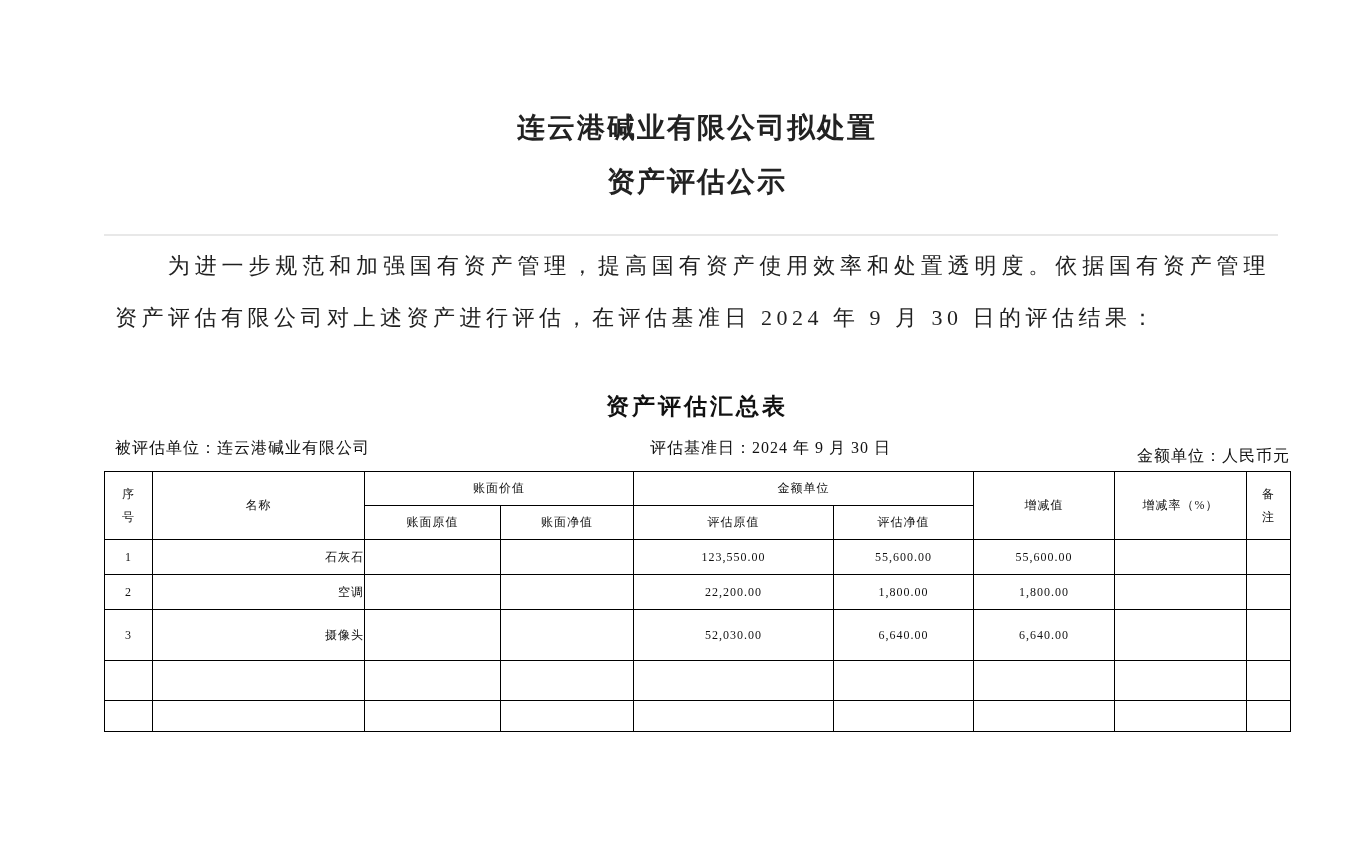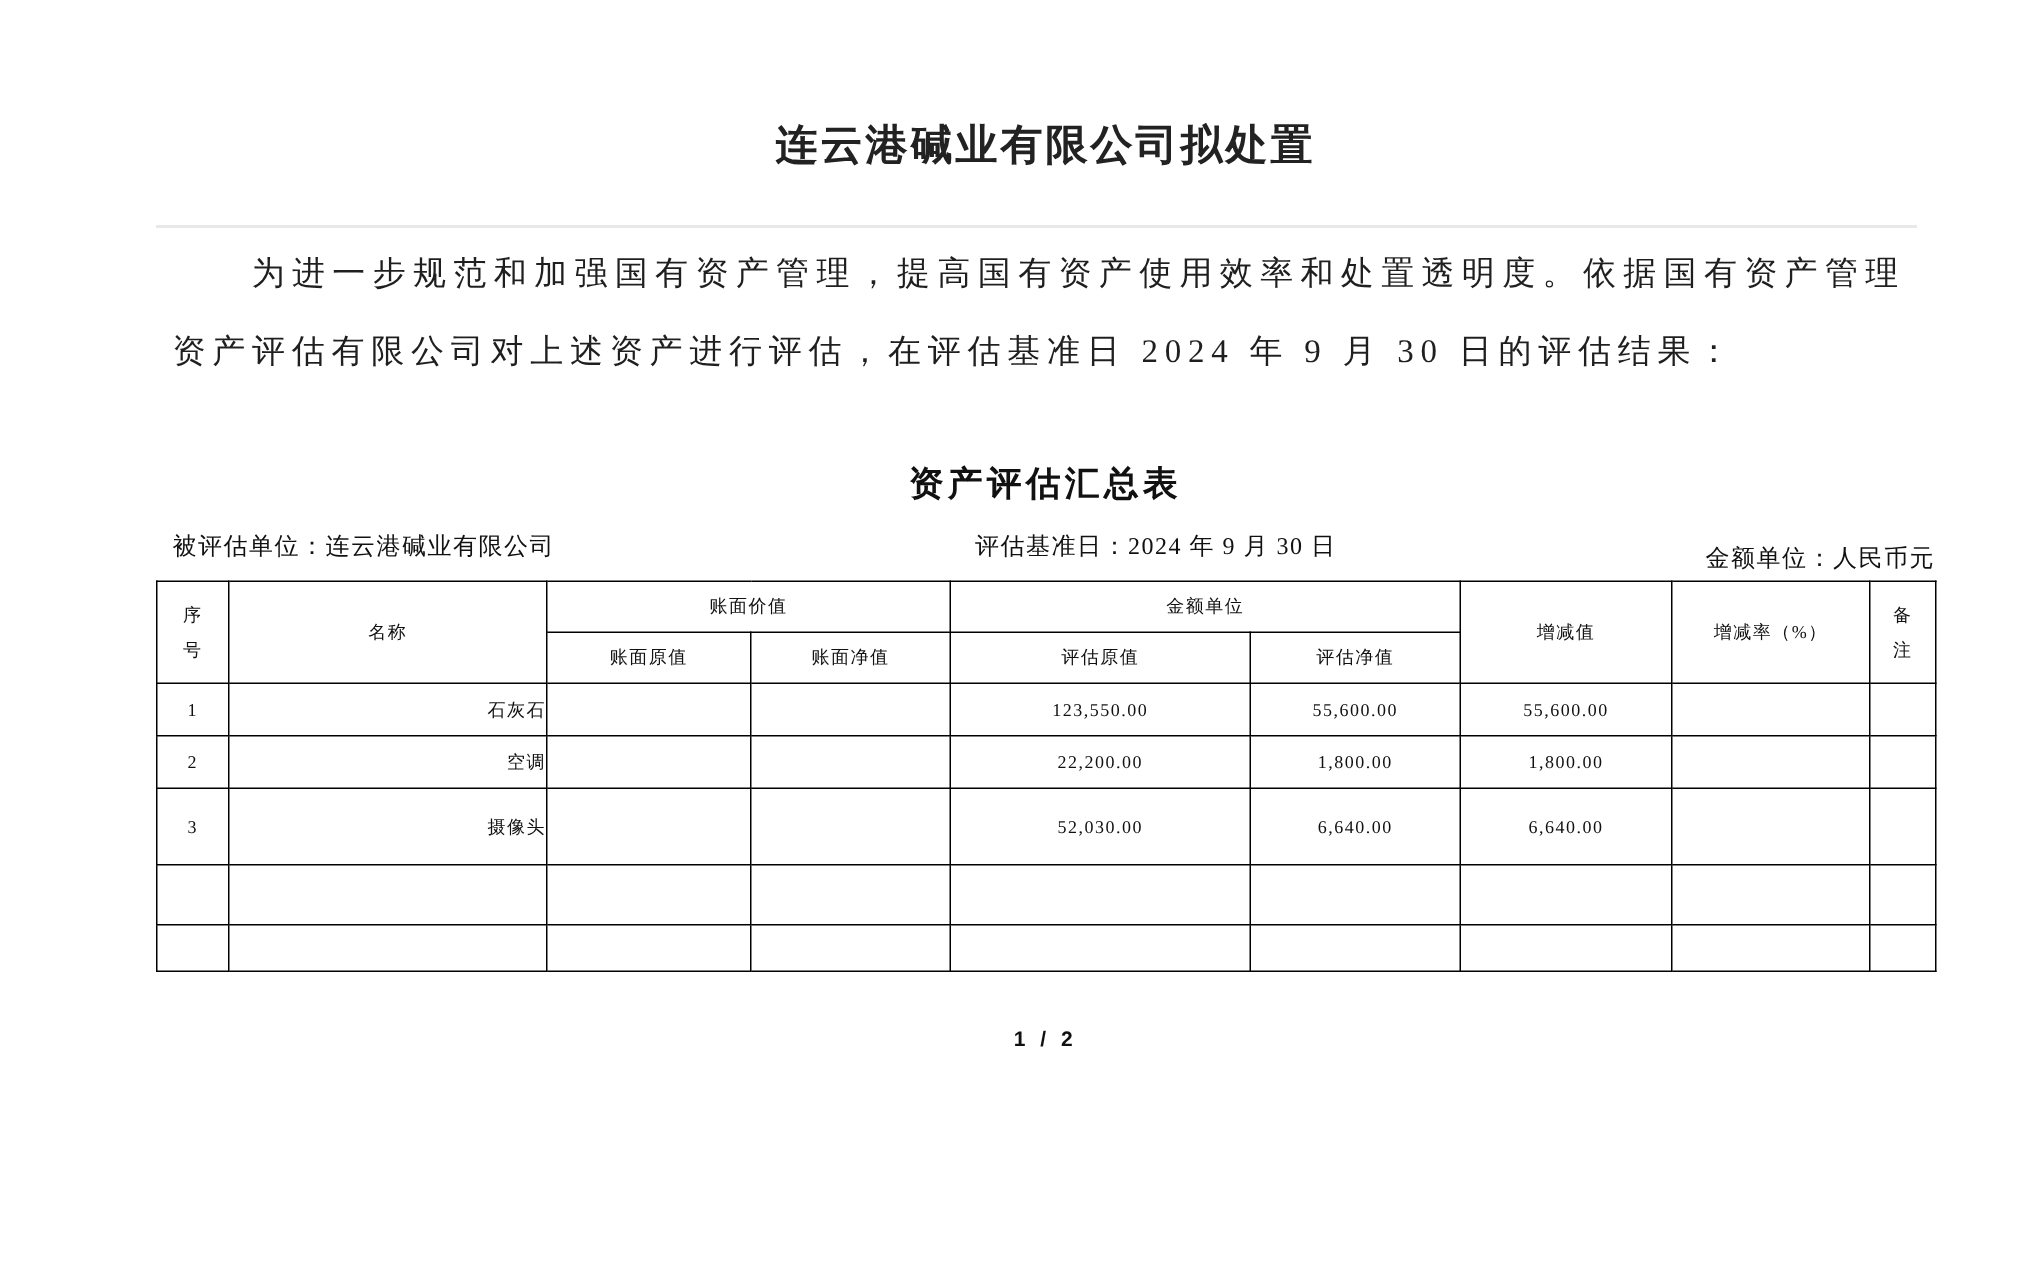--- a/index.html
+++ b/index.html
@@ -14,21 +14,21 @@
   }
   .page {
     position: relative;
     width: 1356px;
     height: 856px;
     background: #ffffff;
   }
   .content {
     margin-left: 104px;
     width: 1186px;
-    padding-top: 71px;
+    padding-top: 101px;
   }
   .doc-title {
     margin: 0;
     text-align: center;
     font-size: 28px;
     font-weight: bold;
     line-height: 54px;
     letter-spacing: 2px;
     color: #222222;
   }
@@ -113,20 +113,21 @@
     color: #111111;
   }
 </style>
 </head>
 <body>
 
 <div class="page">
   <div class="content">
 
     <h1 class="doc-title">连云港碱业有限公司拟处置</h1>
+    <h1 class="doc-title">资产评估公示</h1>
 
     <div class="divider"></div>
 
     <div class="body-para">
       <div class="body-line first">为进一步规范和加强国有资产管理，提高国有资产使用效率和处置透明度。依据国有资产管理</div>
       <div class="body-line last">资产评估有限公司对上述资产进行评估，在评估基准日 2024 年 9 月 30 日的评估结果：</div>
     </div>
 
     <h2 class="table-title">资产评估汇总表</h2>
 
@@ -217,16 +218,15 @@
           <td></td>
           <td></td>
           <td></td>
           <td></td>
           <td></td>
           <td></td>
         </tr>
       </tbody>
     </table>
 
-    <div class="page-footer">1 / 2</div>
 
   </div>
 </div>
 
 </body></html>

